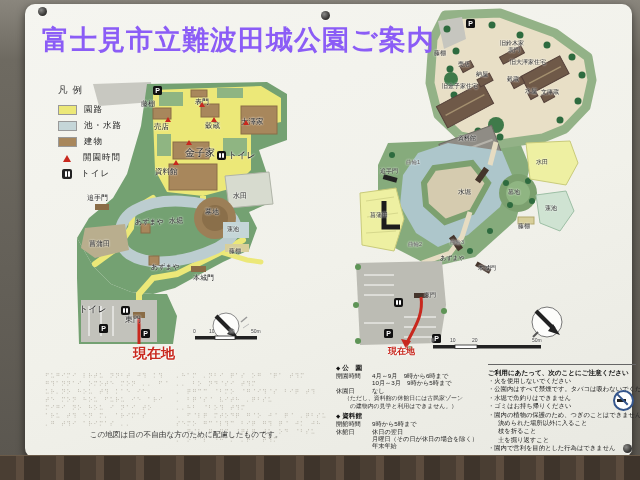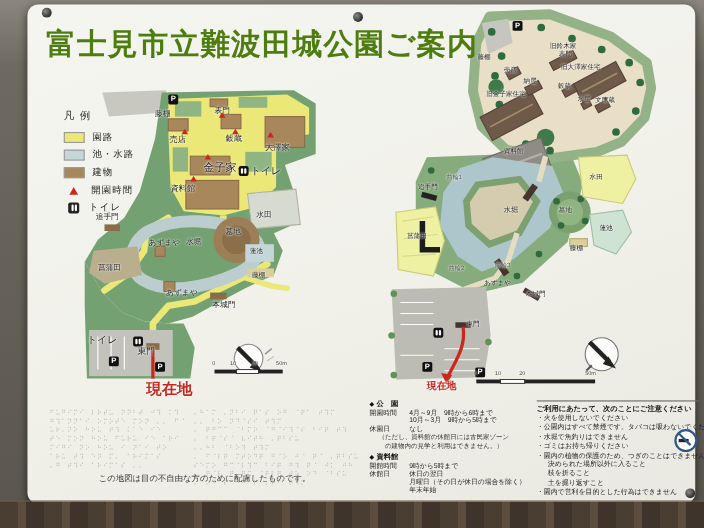--- a/index.html
+++ b/index.html
@@ -19,25 +19,25 @@
     background:repeating-linear-gradient(90deg,#4a3e33 0 16px,#5c4c3e 16px 24px,#3e342b 24px 40px);
     border-top:1px solid #6a5a48;z-index:30;
   }
   .screw{
     position:absolute;width:9px;height:9px;border-radius:50%;z-index:40;
     background:radial-gradient(circle at 35% 35%,#8a8a88,#3b3a38 60%,#1e1e1c);
     box-shadow:0 1px 1px rgba(255,255,255,.4);
   }
   .title{
     position:absolute;left:42px;top:22px;font-size:27px;font-weight:700;
-    color:#4d7c0f;letter-spacing:1px;z-index:5;white-space:nowrap;
+    color:#8b5cf6;letter-spacing:1px;z-index:5;white-space:nowrap;
   }
   
   .legend{position:absolute;left:58px;top:84px;z-index:5;}
-  .legend .head{font-size:9.5px;letter-spacing:5px;color:#333;margin-bottom:5px;margin-top:15px;}
+  .legend .head{font-size:9.5px;letter-spacing:5px;color:#333;margin-bottom:5px;}
   .leg-row{display:flex;align-items:center;height:16px;}
   .leg-swatch{width:17px;height:8px;border:1px solid #999;margin-right:7px;flex:0 0 auto;}
   .leg-tri{width:0;height:0;border-left:4px solid transparent;border-right:4px solid transparent;border-bottom:7px solid #c8281e;margin:0 12px 0 5px;flex:0 0 auto;}
   .leg-wc{width:10px;height:10px;background:#222;border-radius:2px;margin:0 9px 0 4px;position:relative;flex:0 0 auto;}
   .leg-wc::before,.leg-wc::after{content:"";position:absolute;top:2px;width:2px;height:6px;background:#fff;border-radius:1px;}
   .leg-wc::before{left:2.5px;} .leg-wc::after{right:2.5px;}
   .leg-label{font-size:8.5px;color:#222;letter-spacing:1px;}
   
   .mapbox{position:absolute;z-index:4;}
   #leftmap{left:55px;top:78px;width:270px;height:292px;}
@@ -161,21 +161,21 @@
     <rect x="140" y="258" width="20" height="3.5" fill="#222"></rect>
     <rect x="160" y="258" width="20" height="3.5" fill="#fff" stroke="#222" stroke-width="0.8"></rect>
     <rect x="180" y="258" width="22" height="3.5" fill="#222"></rect>
   </svg>
   <div style="position:absolute;inset:0;">
       <span class="pic" style="left: 98px; top: 8px;">P</span>
       <span class="mlab" style="font-size: 7px; left: 86px; top: 22px;">藤棚</span>
       <span class="mlab" style="font-size: 7px; left: 140px; top: 20px;">表門</span>
       <span class="mlab" style="font-size: 7.5px; left: 99px; top: 45px;">売店</span>
       <span class="mlab" style="font-size: 7.5px; left: 150px; top: 44px;">穀蔵</span>
-      <span class="mlab" style="font-size: 7.5px; left: 186px; top: 52px;">大澤家</span>
+      <span class="mlab" style="font-size: 7.5px; left: 186px; top: 40px;">大澤家</span>
       <span class="mlab" style="font-size: 10px; left: 130px; top: 70px;">金子家</span>
       <span class="wcic" style="left: 162px; top: 73px;"></span>
       <span class="mlab" style="font-size: 9px; left: 173px; top: 73px;">トイレ</span>
       <span class="mlab" style="font-size: 7.5px; left: 100px; top: 90px;">資料館</span>
       <span class="mlab" style="font-size: 7px; left: 32px; top: 116px;">追手門</span>
       <span class="mlab" style="font-size: 7px; left: 80px; top: 140px;">あずまや</span>
       <span class="mlab" style="font-size: 7px; left: 114px; top: 139px;">水堀</span>
       <span class="mlab" style="font-size: 7px; left: 150px; top: 130px;">墓地</span>
       <span class="mlab" style="font-size: 7px; left: 178px; top: 114px;">水田</span>
       <span class="mlab" style="font-size: 6px; left: 172px; top: 148px;">蓮池</span>

